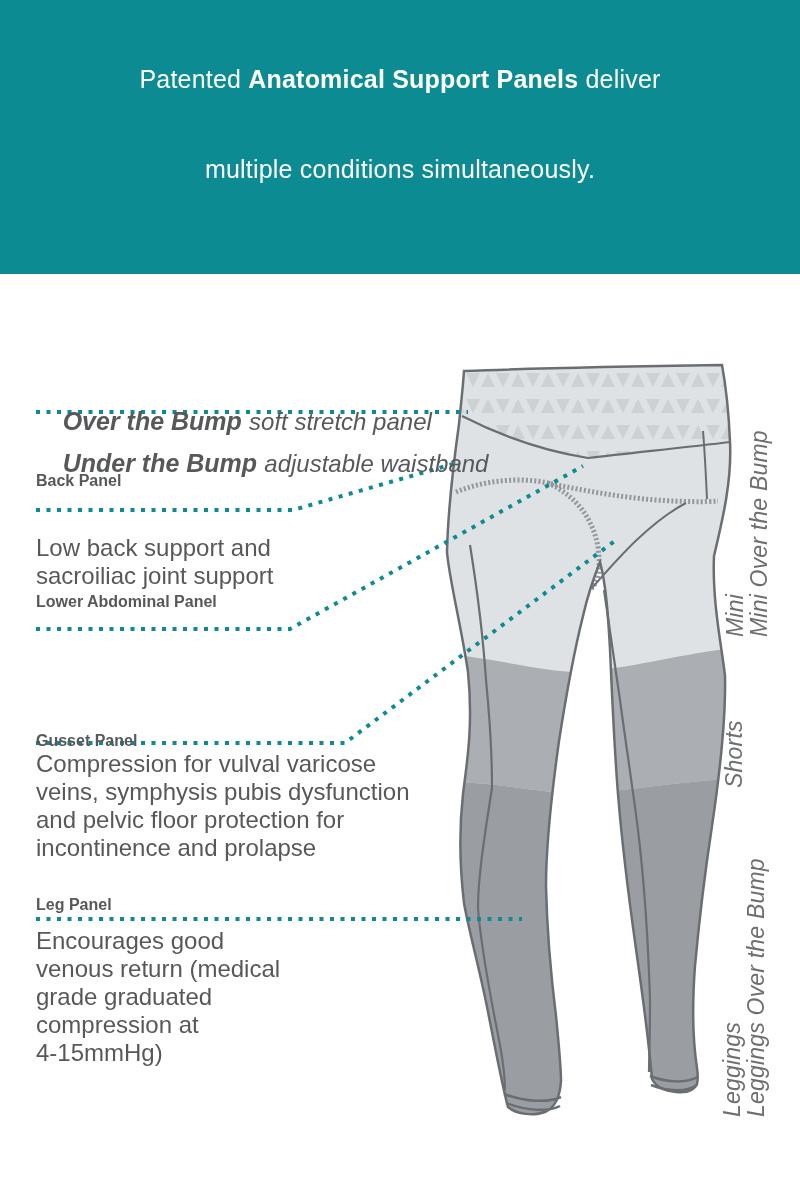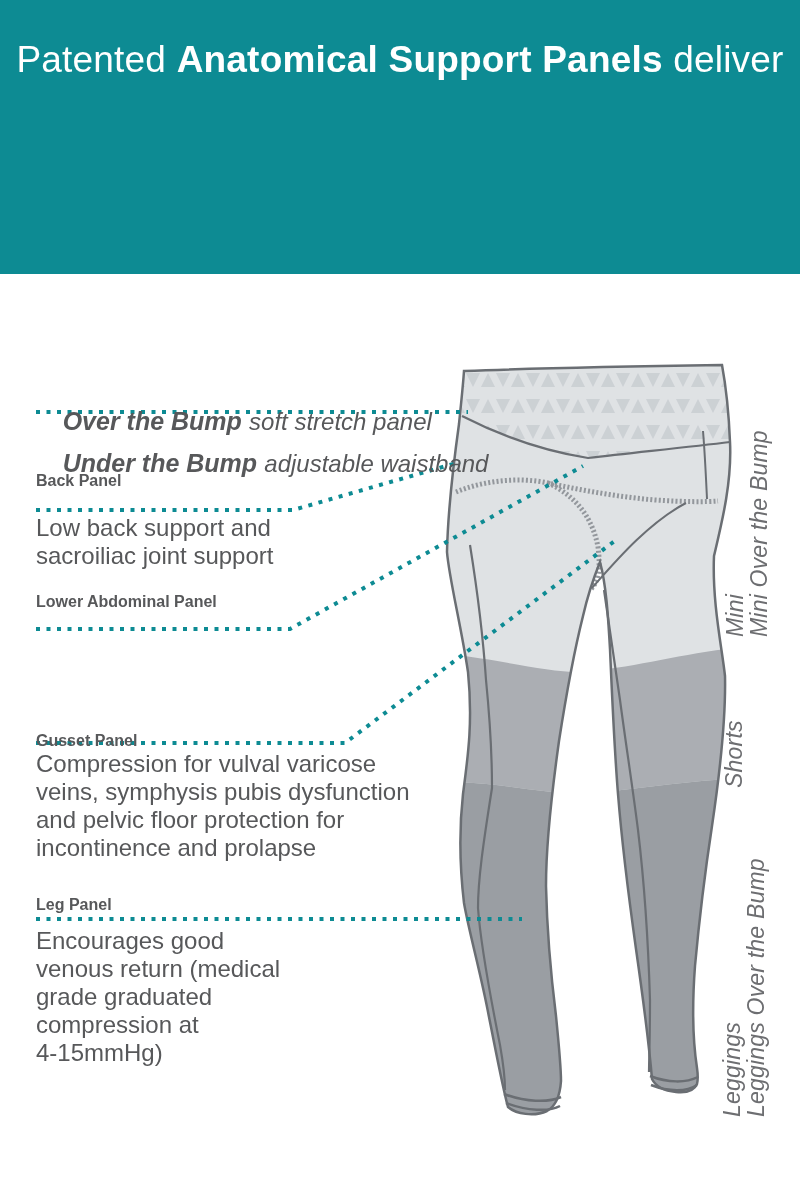--- a/index.html
+++ b/index.html
@@ -7,21 +7,21 @@
     position:relative;width:800px;height:1200px;overflow:hidden;
     background:#ffffff;
     font-family:"Liberation Sans",sans-serif;
   }
   
   .header{
     position:absolute;left:0;top:0;width:800px;height:274px;
     background:#0d8b93;color:#ffffff;text-align:center;
   }
   .header-text{
-    padding-top:37px;font-size:37px;line-height:45px;font-weight:400;
+    padding-top:57px;font-size:25px;line-height:45px;font-weight:400;
     letter-spacing:.2px;
   }
   .header-text b{font-weight:700;}
   
   .figure-svg{position:absolute;left:0;top:0;width:800px;height:1200px;}
   
   .lbl{position:absolute;left:36px;color:#57585a;}
   .lbl .t{font-size:16px;font-weight:700;white-space:pre;}
   .lbl .d{font-size:24px;font-weight:400;line-height:28px;white-space:pre-line;}
   .inline-lbl{position:absolute;left:36px;color:#57585a;font-size:24px;white-space:pre;font-style:italic;}
@@ -35,20 +35,21 @@
   }
 </style>
 </head>
 <body>
 
 <div class="page">
 
   <div class="header">
     <div class="header-text"><span>Patented </span><b>Anatomical Support Panels</b><span> deliver</span><br>
       <br>
+      <span>multiple conditions simultaneously.</span>
     </div>
   </div>
 
   <svg class="figure-svg" viewBox="0 0 800 1200" aria-hidden="true">
     <defs>
       <clipPath id="bodyclip">
         <path d="M464,371 C540,368 655,366 722,365 C727,392 729,418 730,442
                  C732,482 722,522 714,556 C712,602 722,648 725,676
                  C726,722 720,772 712,826 C705,872 699,922 695,966
                  C692,1006 693,1042 697,1068 C698,1075 698,1080 697,1084
@@ -143,21 +144,21 @@
     <b>Over the Bump</b><span>soft stretch panel</span>
   </div>
 
   <div class="inline-lbl" style="top:421px">
     <b>Under the Bump</b><span>adjustable waistband</span>
   </div>
 
   <div class="lbl" style="top:472px">
     <div class="t">Back Panel</div>
   </div>
-  <div class="lbl" style="top:514px">
+  <div class="lbl" style="top:534px">
     <div class="d">Low back support and
 sacroiliac joint support</div>
   </div>
 
   <div class="lbl" style="top:593px">
     <div class="t">Lower Abdominal Panel</div>
   </div>
 
   <div class="lbl" style="top:732px">
     <div class="t">Gusset Panel</div>

